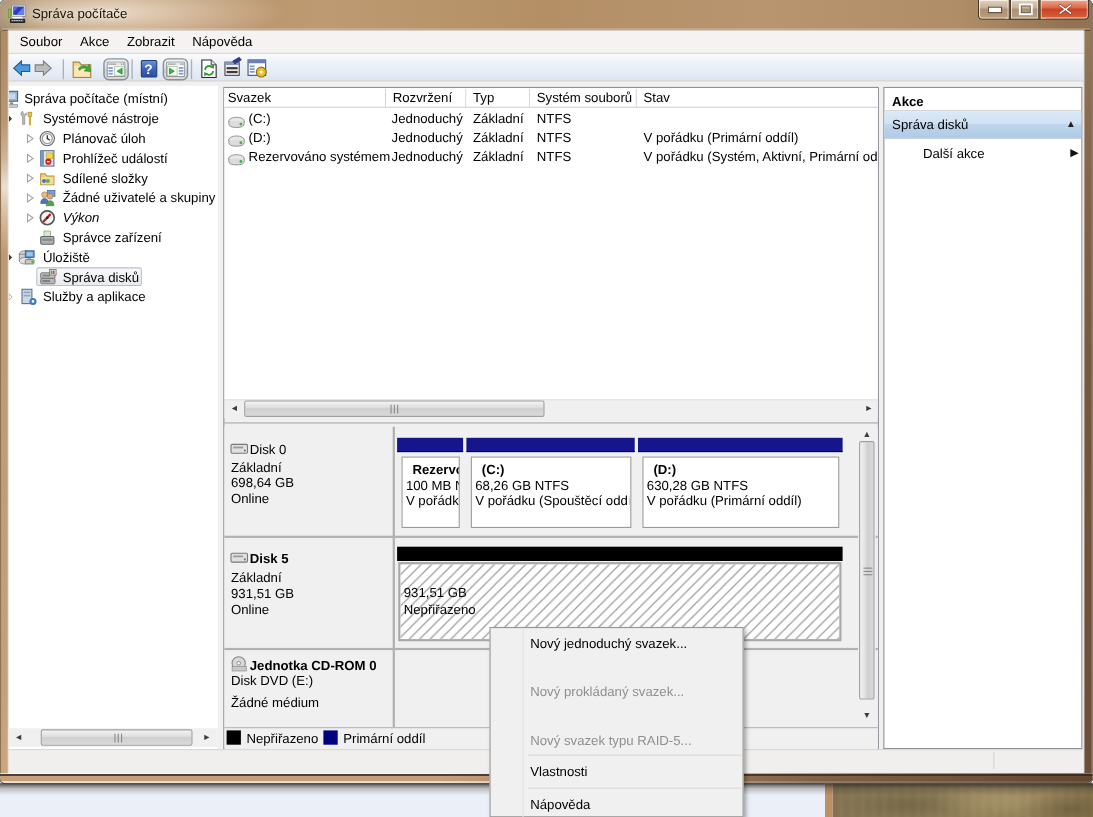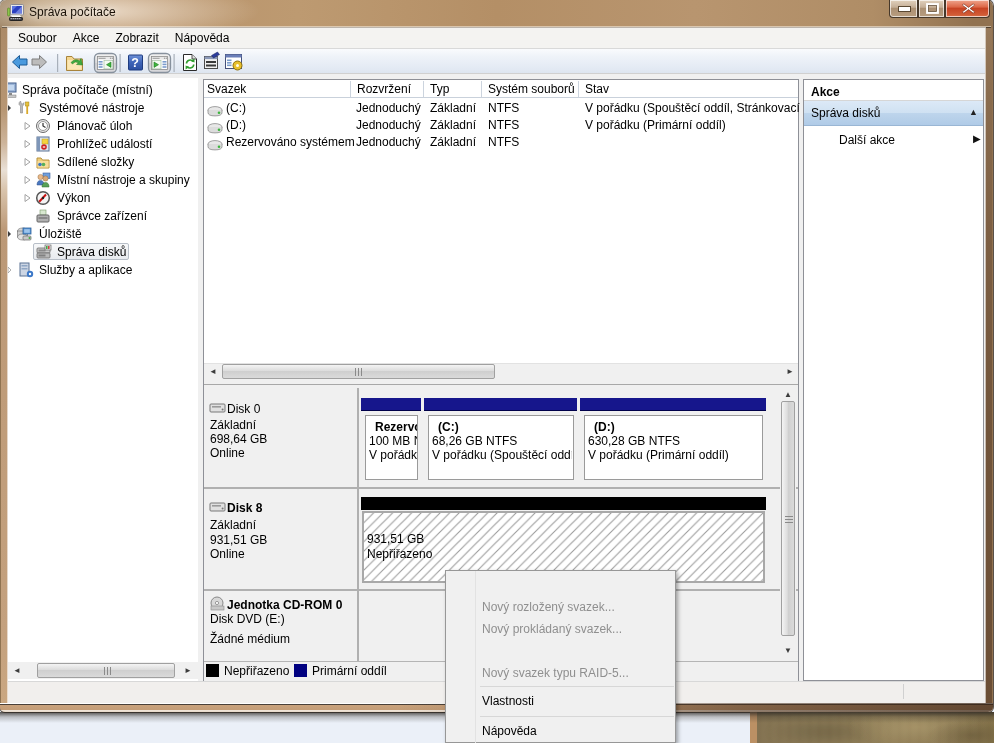--- a/index.html
+++ b/index.html
@@ -322,22 +322,22 @@
       <rect x="2.5" y="5" width="6" height="1.5" fill="#8fa6c4"></rect>
       <circle cx="11" cy="11" r="3.2" fill="#3c78c8"></circle>
       <circle cx="11" cy="11" r="1.2" fill="#fff"></circle>
     </g>
   </svg>
   <div class="ti" style="left:14px; top:3px;">Správa počítače (místní)</div>
   <div class="ti" style="left:31px; top:21px;">Systémové nástroje</div>
   <div class="ti" style="left:49px; top:39px;">Plánovač úloh</div>
   <div class="ti" style="left:49px; top:57px;">Prohlížeč událostí</div>
   <div class="ti" style="left:49px; top:75px;">Sdílené složky</div>
-  <div class="ti" style="left:49px; top:93px;">Místní nástroje a skupiny</div>
-  <div class="ti" style="left:49px; top:111px;">Výkon</div>
+  <div class="ti" style="left:49px; top:93px;">Žádné uživatelé a skupiny</div>
+  <div class="ti" style="left:49px; top:111px;font-style:italic;">Výkon</div>
   <div class="ti" style="left:49px; top:129px;">Správce zařízení</div>
   <div class="ti" style="left:31px; top:147px;text-align:center;">Úložiště</div>
   <div style="position:absolute; left:25px; top:165px; width:96px; height:17px; border:1px solid #b8bfc8; border-radius:2px; background:linear-gradient(180deg,#f7f8f9,#e8ebef);"></div>
   <div class="ti" style="left:49px; top:165px; z-index:3;">Správa disků</div>
   <div class="ti" style="left:31px; top:183px;">Služby a aplikace</div>
 
   <div class="sb-track" style="left:0; top:584px; width:190px; height:17px;"></div>
   <div class="sb-arr" style="left:5px; top:588px;">◄</div>
   <div class="sb-thumb grip-h" style="left:29px; top:585px; width:138px; height:15px;">
       <span style="left:66px"></span>
@@ -361,30 +361,30 @@
         <path d="M1 8 L1 10.5 Q1 13.9 8 13.9 Q15 13.9 15 10.5 L15 8" fill="#dcdcdc" stroke="#8a8a8a" stroke-width=".8"></path>
         <circle cx="12" cy="10.8" r="1.3" fill="#3db53d"></circle>
       </g>
     <use href="#volico" y="17"></use>
     <use href="#volico" y="34"></use>
   </svg>
   <div class="vrow" style="left:22px; top:20px;">(C:)</div>
   <div class="vrow" style="left:152px; top:20px;">Jednoduchý</div>
   <div class="vrow" style="left:226px; top:20px;">Základní</div>
   <div class="vrow" style="left:284px; top:20px;">NTFS</div>
-  <div class="vrow" style="left:381px; top:20px;">V pořádku (Spouštěcí oddíl, Stránkovací</div>
   <div class="vrow" style="left:22px; top:37px;">(D:)</div>
   <div class="vrow" style="left:152px; top:37px;">Jednoduchý</div>
   <div class="vrow" style="left:226px; top:37px;">Základní</div>
   <div class="vrow" style="left:284px; top:37px;">NTFS</div>
   <div class="vrow" style="left:381px; top:37px;">V pořádku (Primární oddíl)</div>
   <div class="vrow" style="left:22px; top:54px;">Rezervováno systémem</div>
   <div class="vrow" style="left:152px; top:54px;">Jednoduchý</div>
   <div class="vrow" style="left:226px; top:54px;">Základní</div>
   <div class="vrow" style="left:284px; top:54px;">NTFS</div>
+  <div class="vrow" style="left:381px; top:54px;">V pořádku (Systém, Aktivní, Primární od</div>
 </div>
 
 <div class="abs" style="left:204px; top:384px; width:594px; height:1px; background:#a8a8a8;"></div>
 
 <div class="sb-track" style="left:204px; top:363px; width:594px; height:17px; border-top:1px solid #e2e2e2;"></div>
 <div class="sb-arr" style="left:209px; top:367px;">◄</div>
 <div class="sb-thumb grip-h" style="left:222px; top:364px; width:273px; height:15px;">
     <span style="left:132px"></span>
     <span style="left:135px"></span>
     <span style="left:138px"></span>
@@ -426,21 +426,21 @@
     <div class="abs" style="left:9px; top:4px; font-weight:bold;">(D:)</div>
     <div class="abs" style="left:3px; top:18px; white-space:nowrap;">630,28 GB NTFS</div>
     <div class="abs" style="left:3px; top:32px; white-space:nowrap;">V pořádku (Primární oddíl)</div>
   </div>
 
   <svg class="abs" style="left:5px; top:112px;" width="17" height="14" viewBox="0 0 17 14">
       <rect x="1" y="3" width="15" height="8" rx="1" fill="#e0e0e0" stroke="#787878"></rect>
       <rect x="3" y="5" width="9" height="1.6" fill="#9a9a9a"></rect>
       <circle cx="13.6" cy="8.6" r="1" fill="#787878"></circle>
     </svg>
-  <div class="abs" style="left:23px; top:113px; font-weight:bold;">Disk 8</div>
+  <div class="abs" style="left:23px; top:113px; font-weight:bold;">Disk 5</div>
   <div class="abs" style="left:6px; top:130px;">Základní</div>
   <div class="abs" style="left:6px; top:145px;">931,51 GB</div>
   <div class="abs" style="left:6px; top:159px;">Online</div>
 
   <div class="abs" style="left:157px; top:109px; width:405px; height:13px; background:#000;"></div>
   <div class="abs" style="left:158px; top:123px; width:403px; height:72px; border:2px solid #a8a8a8; background:#fff;">
     <svg class="abs" style="left:0;top:0" width="399" height="68">
       <defs>
           <pattern id="hp" width="9.5" height="9.5" patternUnits="userSpaceOnUse">
         <path d="M-2,2 l4,-4 M0,9.5 l9.5,-9.5 M7.5,11.5 l4,-4" stroke="#9c9c9c" stroke-width="1.1"></path>
@@ -488,20 +488,20 @@
 </div>
 <div id="status">
   <div class="abs" style="left:895px; top:2px; width:1px; height:15px; background:#d0d0d0;"></div>
 </div>
 <div id="botborder">
     <div class="dk"></div>
   </div>
 
 <div id="cmenu">
   <div id="gutter"></div>
-  <div class="mi dis" style="top:25px">Nový rozložený svazek...</div>
+  <div class="mi" style="top:3px">Nový jednoduchý svazek...</div>
   <div class="mi dis" style="top:47px">Nový prokládaný svazek...</div>
   <div class="mi dis" style="top:91px">Nový svazek typu RAID-5...</div>
   <div class="msep" style="top:115px"></div>
   <div class="mi" style="top:119px">Vlastnosti</div>
   <div class="msep" style="top:145px"></div>
   <div class="mi" style="top:149px">Nápověda</div>
 </div>
 
 </body></html>

